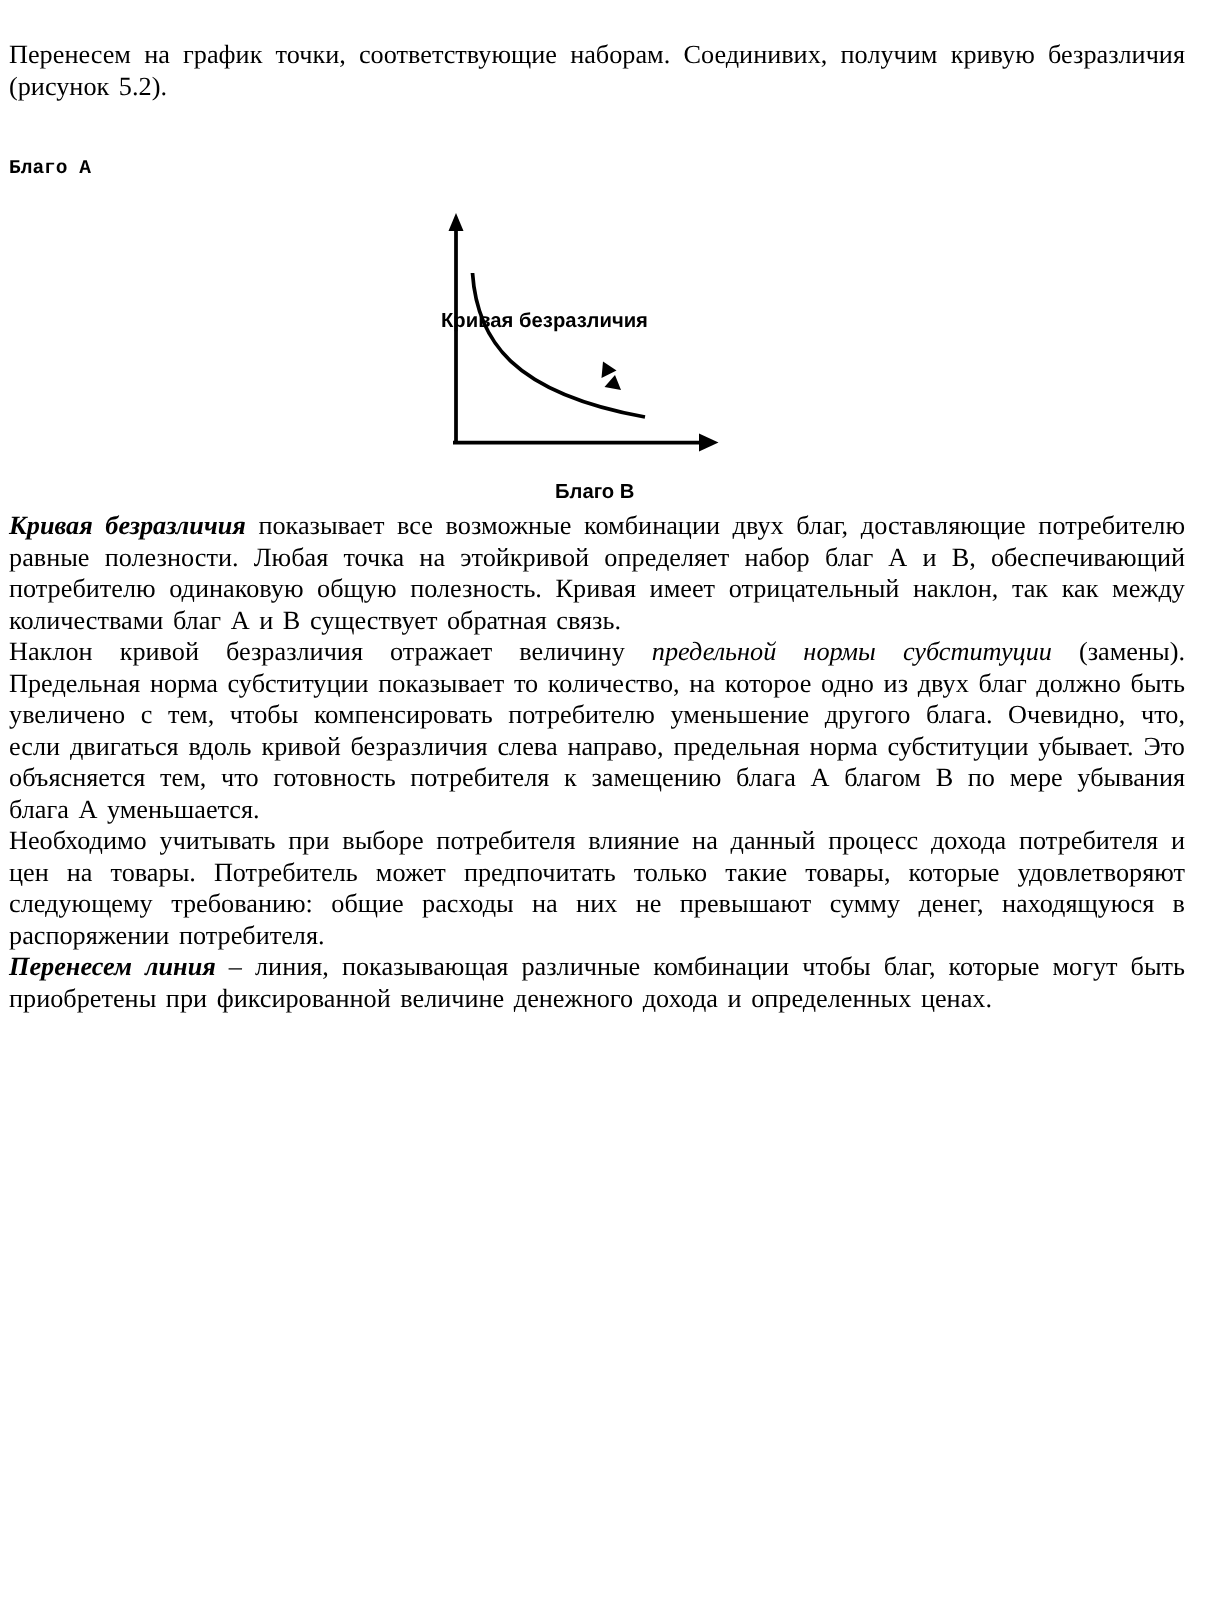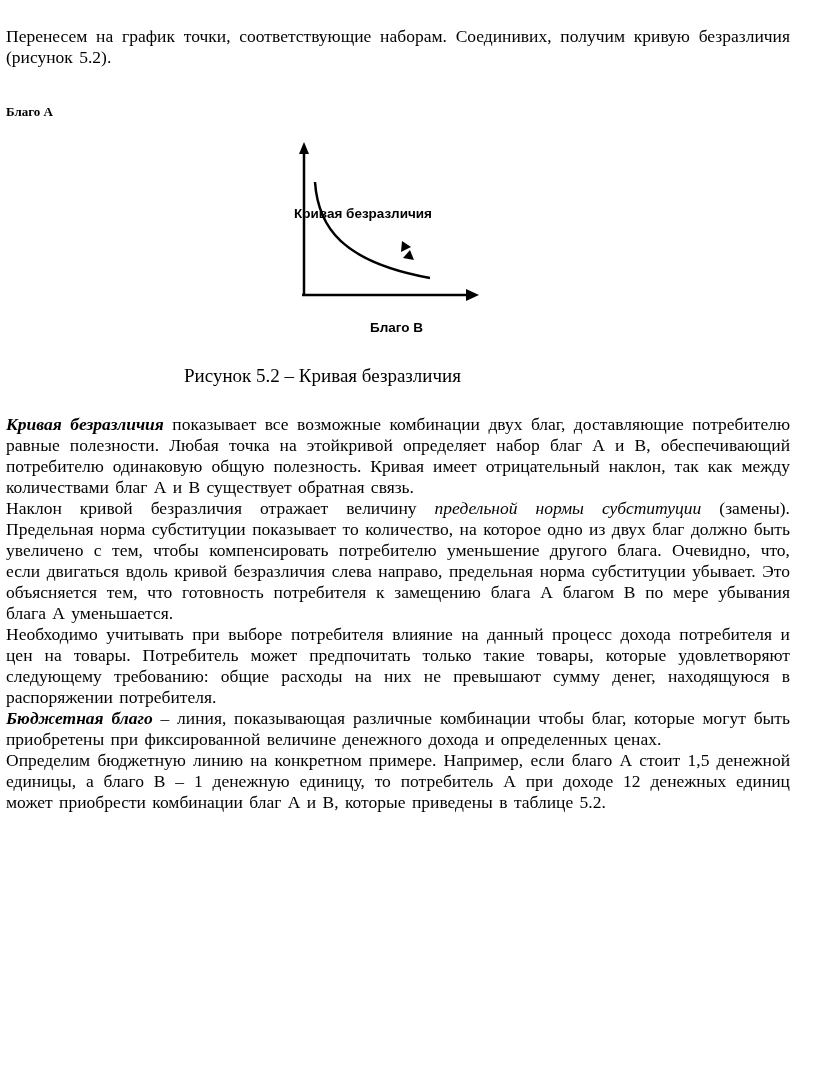--- a/index.html
+++ b/index.html
@@ -22,21 +22,21 @@
   }
   .lead-term {
     font-weight:bold;
     font-style:italic;
   }
   .em {
     font-style:italic;
     font-family:Liberation Serif, serif;
   }
   .axis-caption {
-    font-family:Liberation Serif, serif;
+    font-family:Liberation Mono, monospace;
     font-weight:bold;
     font-size:13px;
     line-height:16px;
   }
   .y-axis-label {
     margin-top:36px;
   }
   .figure-svg {
     display:block;
     margin-left:286px;
@@ -79,26 +79,24 @@
       <g>
         <polygon points="110,99 119,105 109,110" fill="#000"></polygon>
         <polygon points="118,108 122,118 111,116" fill="#000"></polygon>
       </g>
 
       <text x="2" y="76">Кривая безразличия</text>
 
       <text x="78" y="190">Благо В</text>
     </svg>
 
-    <div class="figure-caption">Рисунок 5.2 – Кривая безразличия</div>
   </div>
 
   <p class="body-text"><span class="lead-term">Кривая безразличия</span><span> показывает все возможные комбинации двух благ, доставляющие потребителю равные полезности. Любая точка на этойкривой определяет набор благ А и В, обеспечивающий потребителю одинаковую общую полезность. Кривая имеет отрицательный наклон, так как между количествами благ А и В существует обратная связь.</span></p>
 
   <p class="body-text"><span>Наклон кривой безразличия отражает величину </span><span class="em">предельной нормы субституции</span><span> (замены). Предельная норма субституции показывает то количество, на которое одно из двух благ должно быть увеличено с тем, чтобы компенсировать потребителю уменьшение другого блага. Очевидно, что, если двигаться вдоль кривой безразличия слева направо, предельная норма субституции убывает. Это объясняется тем, что готовность потребителя к замещению блага А благом В по мере убывания блага А уменьшается.</span></p>
 
   <p class="body-text">Необходимо учитывать при выборе потребителя влияние на данный процесс дохода потребителя и цен на товары. Потребитель может предпочитать только такие товары, которые удовлетворяют следующему требованию: общие расходы на них не превышают сумму денег, находящуюся в распоряжении потребителя.</p>
 
-  <p class="body-text"><span class="lead-term">Бюджетная благо</span><span> – линия, показывающая различные комбинации чтобы благ, которые могут быть приобретены при фиксированной величине денежного дохода и определенных ценах.</span></p>
+  <p class="body-text"><span class="lead-term">Перенесем линия</span><span> – линия, показывающая различные комбинации чтобы благ, которые могут быть приобретены при фиксированной величине денежного дохода и определенных ценах.</span></p>
 
-  <p class="body-text">Определим бюджетную линию на конкретном примере. Например, если благо А стоит 1,5 денежной единицы, а благо В – 1 денежную единицу, то потребитель А при доходе 12 денежных единиц может приобрести комбинации благ А и В, которые приведены в таблице 5.2.</p>
 
 </div>
 
 </body></html>

